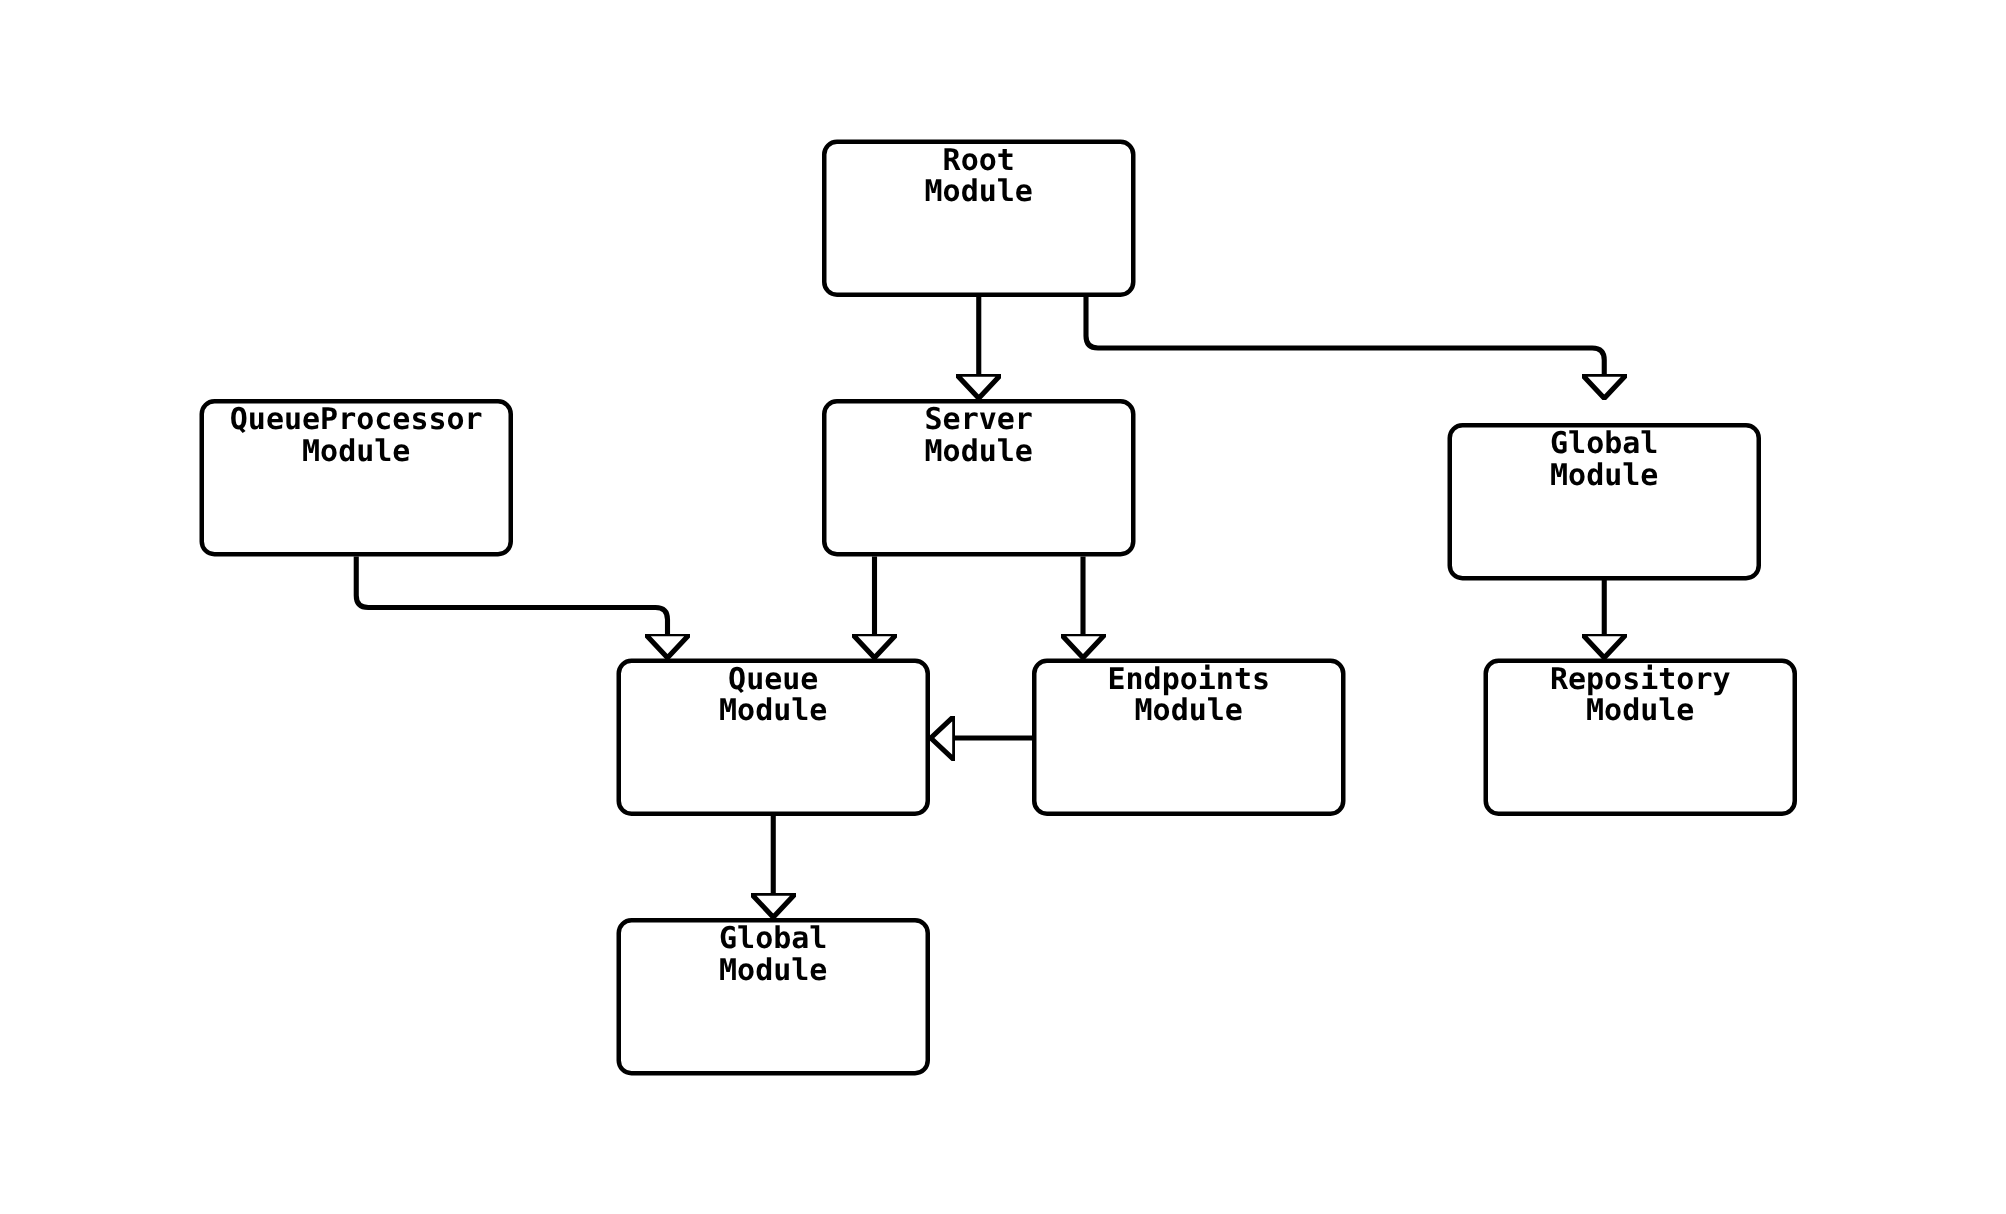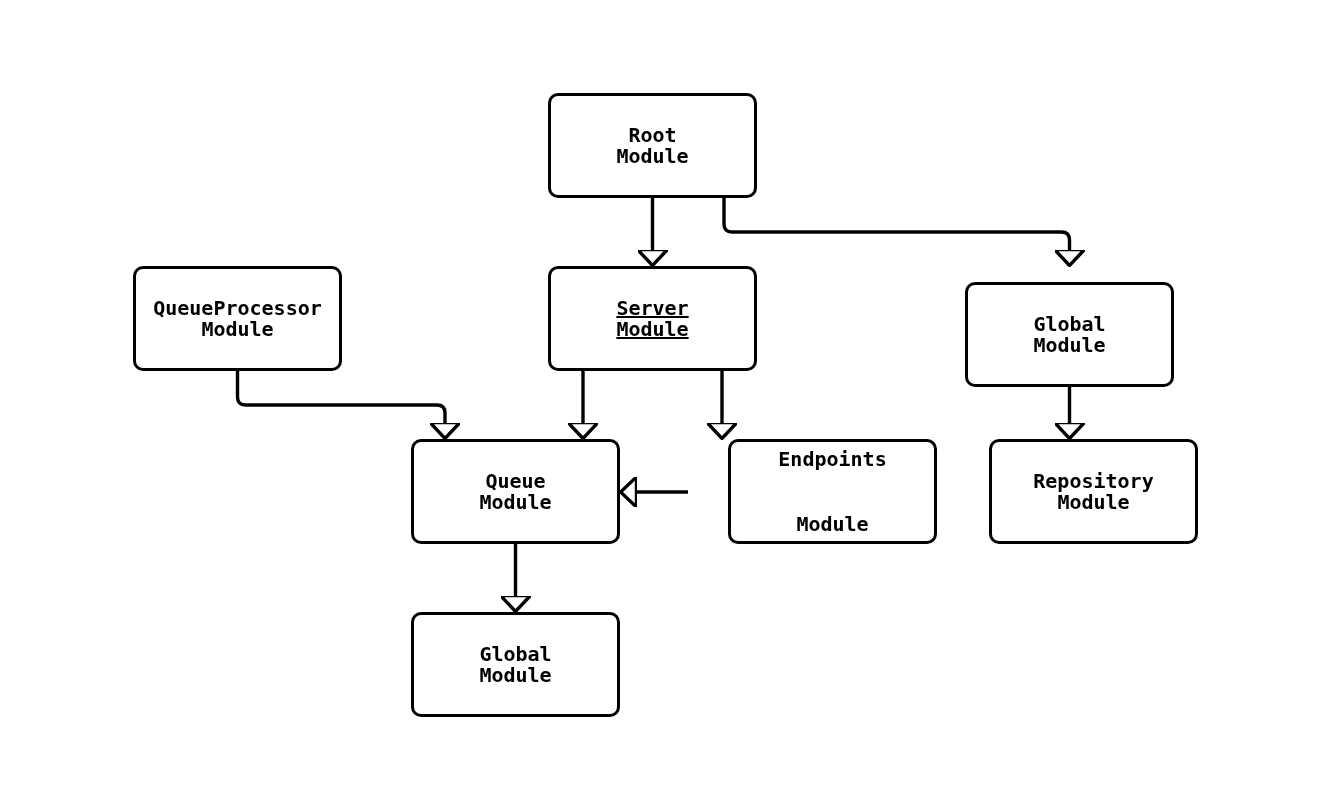--- a/index.html
+++ b/index.html
@@ -31,36 +31,35 @@
     position: absolute;
     width: 209px;
     height: 105px;
     box-sizing: border-box;
     background: #ffffff;
     border: 3.4px solid #000000;
     border-radius: 10px;
     display: flex;
     flex-direction: column;
     align-items: center;
-    justify-content: center;
     text-align: center;
     font-size: 20px;
     line-height: 21px;
     font-weight: bold;
     color: #000000;
     white-space: nowrap;
   }
   .node span { display: block; }
 
   .node-root            { left: 548px; top: 93px;  }
   .node-queue-processor { left: 133px; top: 266px; }
-  .node-server          { left: 548px; top: 266px; text-decoration: underline; }
+  .node-server          { left: 548px; top: 266px; }
   .node-global          { left: 965px; top: 282px; }
   .node-core            { left: 411px; top: 439px; }
-  .node-endpoints       { left: 728px; top: 439px; gap: 44px; }
+  .node-endpoints       { left: 688px; top: 439px; }
   .node-repository      { left: 965px; top: 439px; margin-left: 24px; }
   .node-queue           { left: 411px; top: 612px; }
 </style>
 </head>
 <body>
 
 <div id="canvas">
 
   <svg id="edges" viewBox="0 0 1337 809" xmlns="http://www.w3.org/2000/svg">
     <defs>

